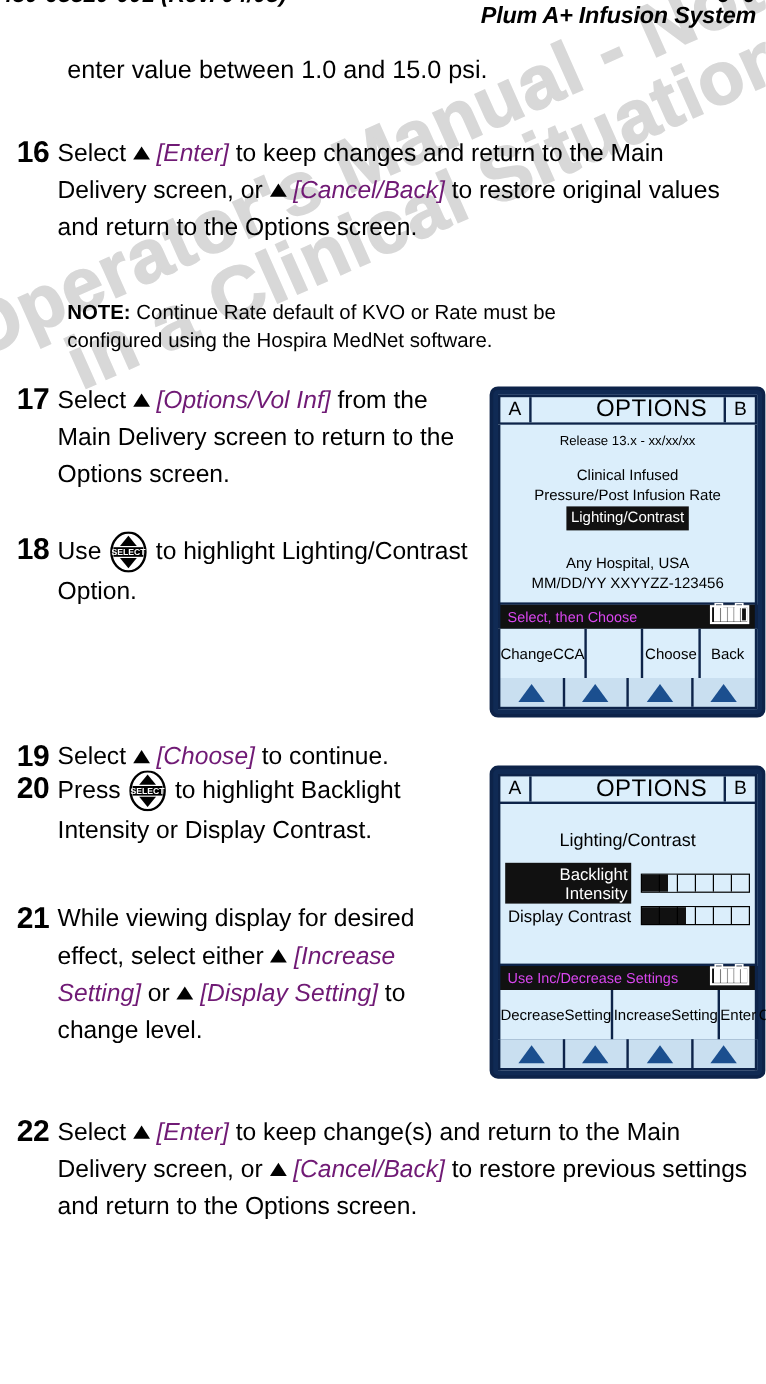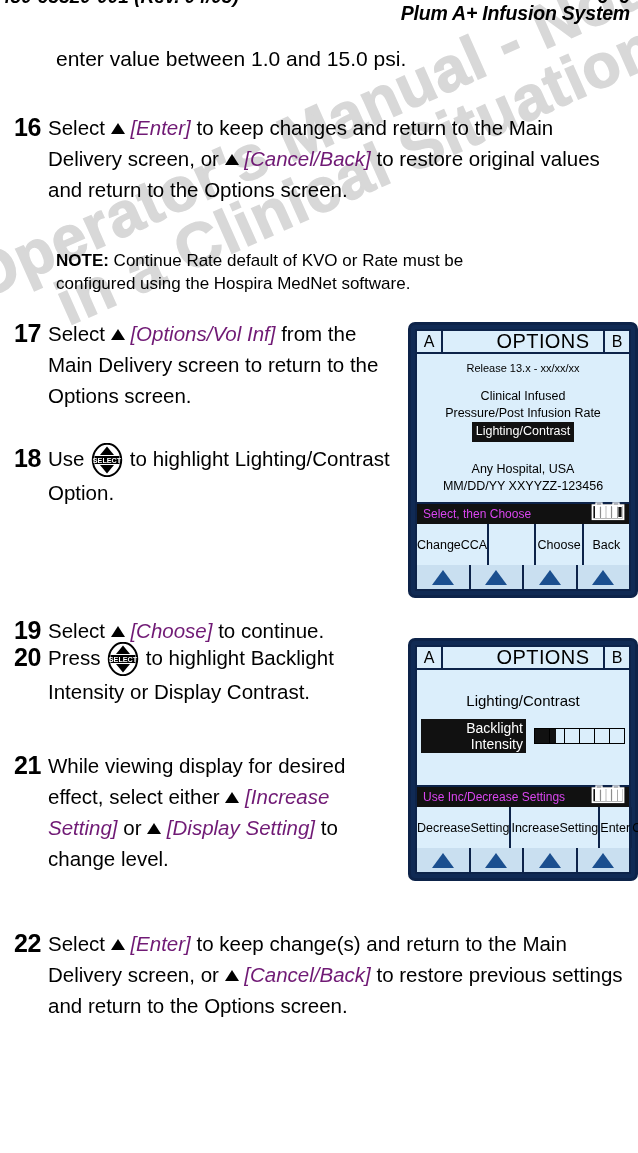--- a/index.html
+++ b/index.html
@@ -413,20 +413,31 @@
           <span class="meter">
               <i class="f"></i>
               <i class="h"></i>
               <i class=""></i>
               <i class=""></i>
               <i class=""></i>
               <i class=""></i>
             </span>
         </div>
 
+        <div class="meter-row">
+          <span class="meter-label">Display Contrast</span>
+          <span class="meter">
+              <i class="f"></i>
+              <i class="f"></i>
+              <i class="h"></i>
+              <i class=""></i>
+              <i class=""></i>
+              <i class=""></i>
+            </span>
+        </div>
       </div>
 
       <div class="dev-status">
         <span>Use Inc/Decrease Settings</span>
         <span class="batt"><svg width="34" height="21" viewBox="0 0 34 21">
               <rect x="5" y="1" width="6" height="3" fill="none" stroke="#fff" stroke-width="1.3"></rect>
               <rect x="22" y="1" width="6" height="3" fill="none" stroke="#fff" stroke-width="1.3"></rect>
               <rect x="1.5" y="3.2" width="31" height="14" fill="none" stroke="#fff" stroke-width="1.8"></rect>
               <rect x="4.5" y="4.5" width="4.2" height="11" fill="#fff" stroke="#fff" stroke-width="1"></rect>
               <rect x="10.1" y="4.5" width="4.2" height="11" fill="#fff" stroke="#fff" stroke-width="1"></rect>

